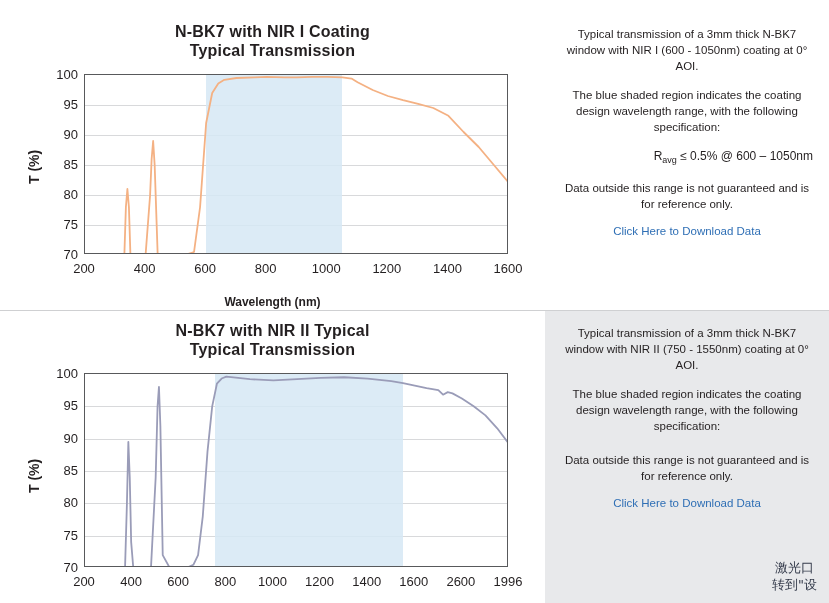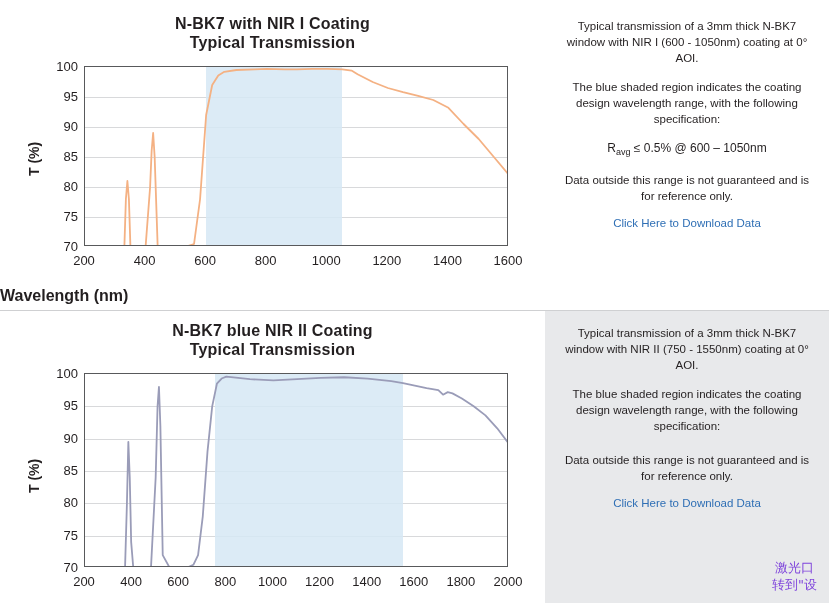--- a/index.html
+++ b/index.html
@@ -7,21 +7,21 @@
     width:829px;height:603px;
     background:#ffffff;
     font-family:"Liberation Sans", sans-serif;
     color:#231f20;
     overflow:hidden;
   }
   .page{position:relative;width:829px;height:603px;}
 
   
   .panel{position:absolute;left:0;width:829px;display:flex;}
-  .panel-top{top:4px;height:310px;background:#ffffff;}
+  .panel-top{top:12px;height:310px;background:#ffffff;}
   .panel-bottom{top:311px;height:292px;background:#ffffff;}
 
   .chart-col{width:545px;height:100%;position:relative;background:#fff;}
   .text-col{width:284px;height:100%;position:relative;box-sizing:border-box;padding:14px 16px 10px 16px;}
   .text-col.light{background:#ffffff;}
   .text-col.grey{background:#e8e9eb;}
 
   
   .vline{position:absolute;top:0;bottom:0;width:1px;background:#cfd0d2;}
   .hline{position:absolute;left:0;right:0;height:1px;background:#cfd0d2;}
@@ -70,57 +70,57 @@
     position:absolute;
     font-weight:bold;
     font-size:14px;
     transform:rotate(-90deg);
     transform-origin:left top;
     white-space:nowrap;
   }
   .xlabel{
     position:absolute;
     width:100%;
-    text-align:left;
+    text-align:center;
     font-weight:bold;
-    font-size:16px;
+    font-size:12px;
   }
 
   
   .desc{
     font-size:11.5px;
     line-height:16px;
     text-align:center;
     color:#231f20;
     margin:0 0 13px 0;
   }
   .spec{
     font-size:12px;
     line-height:17px;
-    text-align:center;
+    text-align:right;
     color:#231f20;
     margin:0 0 11px 0;
   }
   .spec sub{font-size:9px;}
   .link{
     display:block;
     text-align:center;
     font-size:11.5px;
     color:#2f6fb5;
     text-decoration:none;
     margin-top:4px;
   }
 
   
   .watermark{
     position:absolute;
     right:12px;
     bottom:10px;
     text-align:center;
-    color:#6d28d9;
+    color:#0f172a;
     font-size:13px;
     line-height:17px;
     opacity:.85;
     pointer-events:none;
     font-family:"DejaVu Sans", sans-serif;
     margin-top:8px;
   }
 </style>
 </head>
 <body>
@@ -182,21 +182,21 @@
       <p class="desc">Data outside this range is not guaranteed and is for reference only.</p>
       <a class="link" href="#">Click Here to Download Data</a>
     </div>
   </div>
 
   <div class="hline" style="top:310px;"></div>
 
   <div class="panel panel-bottom">
     <div class="chart-col">
       <div class="title-wrap">
-        <div class="chart-title">N-BK7 blue NIR II Coating</div>
+        <div class="chart-title">N-BK7 with NIR II Typical</div>
         <div class="chart-title">Typical Transmission</div>
       </div>
 
       <div class="plot-box" id="plot1" style="left:84px;top:62px;width:424px;height:194px;">
           <div class="gridline" style="top: 161.667px;"></div>
           <div class="gridline" style="top: 129.333px;"></div>
           <div class="gridline" style="top: 97px;"></div>
           <div class="gridline" style="top: 64.6667px;"></div>
           <div class="gridline" style="top: 32.3333px;"></div>
           <div class="shade" style="left: 129.556px; width: 188.444px; background: rgb(214, 231, 245);"></div>
@@ -216,22 +216,22 @@
         </div>
       <div id="xticks1">
           <div class="xtick" style="left: 84px; top: 263px;">200</div>
           <div class="xtick" style="left: 131.111px; top: 263px;">400</div>
           <div class="xtick" style="left: 178.222px; top: 263px;">600</div>
           <div class="xtick" style="left: 225.333px; top: 263px;">800</div>
           <div class="xtick" style="left: 272.444px; top: 263px;">1000</div>
           <div class="xtick" style="left: 319.556px; top: 263px;">1200</div>
           <div class="xtick" style="left: 366.667px; top: 263px;">1400</div>
           <div class="xtick" style="left: 413.778px; top: 263px;">1600</div>
-          <div class="xtick" style="left: 460.889px; top: 263px;">1800</div>
-          <div class="xtick" style="left: 508px; top: 263px;">2000</div>
+          <div class="xtick" style="left: 460.889px; top: 263px;">2600</div>
+          <div class="xtick" style="left: 508px; top: 263px;">1996</div>
         </div>
 
       <div class="ylabel" style="left:26px;top:182px;">T (%)</div>
     </div>
 
     <div class="vline" style="left:545px;top:0;height:292px;"></div>
 
     <div class="text-col grey">
       <p class="desc">Typical transmission of a 3mm thick N-BK7 window with NIR II (750 - 1550nm) coating at 0° AOI.</p>
       <p class="desc">The blue shaded region indicates the coating design wavelength range, with the following specification:</p>

